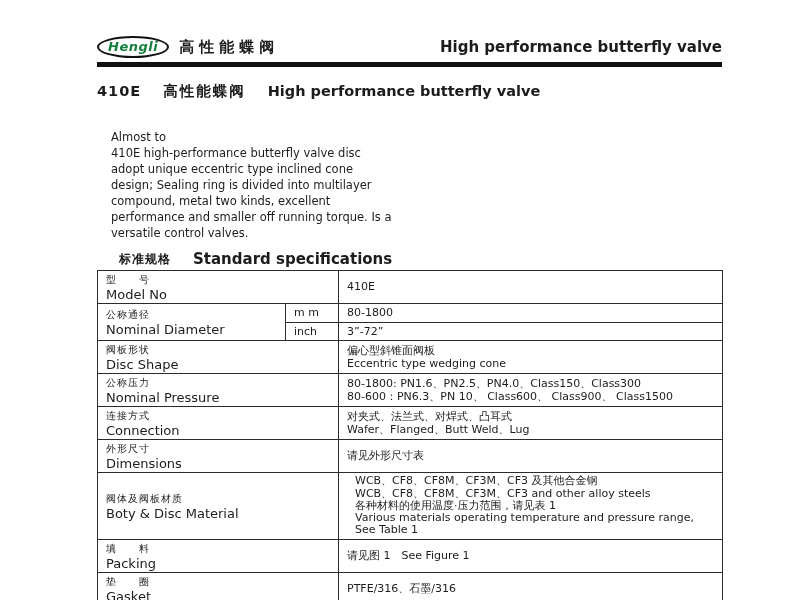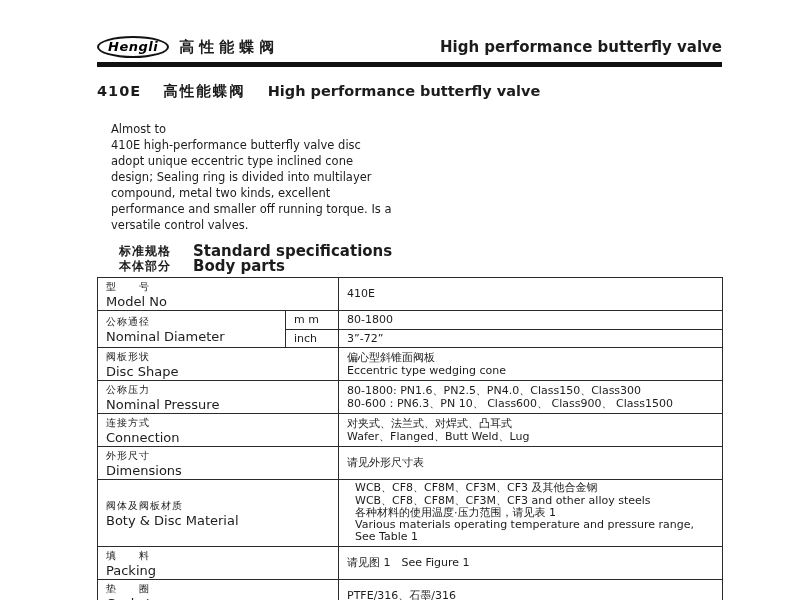--- a/index.html
+++ b/index.html
@@ -2,38 +2,38 @@
 <html><head>
 <meta charset="utf-8">
 <style>
   html,body{margin:0;padding:0;background:#ffffff;}
   body{width:800px;height:600px;font-family:"DejaVu Sans","Liberation Sans",sans-serif;color:#1c1c1c;overflow:hidden;}
   .page{position:relative;width:800px;height:600px;background:#fff;}
   .content{position:absolute;left:97px;top:34px;width:625px;}
 
   
   .hdr{display:flex;align-items:center;height:26px;}
-  .logo{border:2px solid #111;border-radius:50%;padding:0 9px 1px 9px;font-weight:bold;font-style:italic;font-size:13px;letter-spacing:.5px;color:#000000;line-height:17px;}
+  .logo{border:2px solid #111;border-radius:50%;padding:0 9px 1px 9px;font-weight:bold;font-style:italic;font-size:13px;letter-spacing:.5px;color:#15803d;line-height:17px;}
   .hdr-zh{font-weight:bold;font-size:15px;letter-spacing:5px;margin-left:10px;white-space:nowrap;}
   .hdr-en{font-weight:bold;font-size:15px;margin-left:auto;white-space:nowrap;}
   .hdr-rule{height:5px;background:#111;margin-top:2px;}
 
   
   .title{margin-top:15px;font-weight:bold;font-size:14.5px;display:flex;align-items:baseline;}
   .title .t-model{letter-spacing:1px;}
   .title .t-zh{margin-left:22px;letter-spacing:2px;}
   .title .t-en{margin-left:22px;}
 
   
   .summary{display:flex;margin-top:16px;}
   .sum-left{width:328px;}
   .sum-left h3{margin:0 0 4px 0;font-size:13px;font-weight:bold;letter-spacing:14px;}
   .sum-left p{margin:0;font-size:11.5px;line-height:16.5px;text-indent:2.1em;text-align:justify;}
   .sum-right{margin-left:14px;width:283px;font-size:11.5px;line-height:16px;}
-  .sum-right .almost{margin:4px 0 0 0;}
+  .sum-right .almost{margin:12px 0 0 0;}
   .sum-right p{margin:0;}
 
   
   .sect{margin-top:11px;text-align:center;}
   .sect-line{display:flex;font-weight:bold;font-size:12px;line-height:15px;}
   .sect-line .s-zh{width:96px;letter-spacing:1px;}
   .sect-line .s-en{font-size:15px;}
 
   
   table.spec{border-collapse:collapse;width:625px;margin-top:3px;table-layout:fixed;}
@@ -67,24 +67,20 @@
       <div class="sum-right">
         <p class="almost">Almost to</p>
         <p>410E high-performance butterfly valve disc adopt unique eccentric type inclined cone design; Sealing ring is divided into multilayer compound, metal two kinds, excellent performance and smaller off running torque. Is a versatile control valves.</p>
       </div>
     </div>
 
     <div class="sect">
       <div class="sect-line">
         <span class="s-zh">标准规格</span>
         <span class="s-en">Standard specifications</span>
-      </div>
-      <div class="sect-line">
-        <span class="s-zh">本体部分</span>
-        <span class="s-en">Body parts</span>
       </div>
     </div>
 
     <table class="spec">
       <colgroup>
           <col style="width:188px">
           <col style="width:53px">
           <col style="width:384px">
         </colgroup>
 

